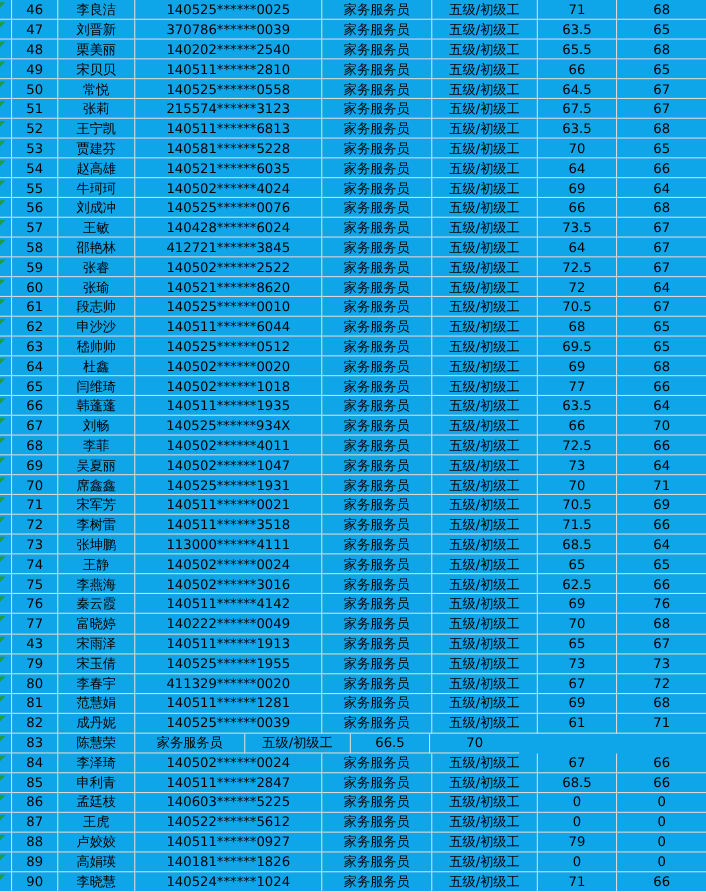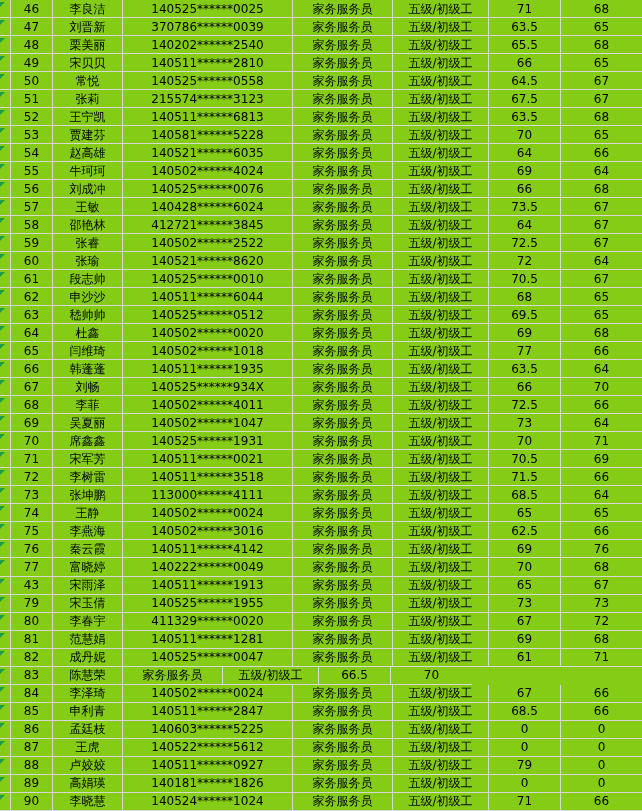--- a/index.html
+++ b/index.html
@@ -5,21 +5,21 @@
   html, body {
     margin: 0;
     padding: 0;
     background: #ffffff;
   }
   #sheet {
     position: relative;
     width: 642px;
     height: 811px;
     overflow: hidden;
-    background: #84cc16;
+    background: #0ea5e9;
     font-family: "DejaVu Sans", "Liberation Sans", sans-serif;
     font-size: 12px;
     color: #000000;
     cursor: cell;
   }
   .row {
     display: flex;
     width: 642px;
     height: 18.0222px;
     box-sizing: border-box;
@@ -526,21 +526,21 @@
     <div class="cell c-s1">69</div>
     <div class="cell c-s2">68</div>
   </div>
 
   <div class="row">
     <div class="cell c-ind">
       <span class="tri"></span>
     </div>
     <div class="cell c-seq">82</div>
     <div class="cell c-name">成丹妮</div>
-    <div class="cell c-id">140525******0047</div>
+    <div class="cell c-id">140525******0039</div>
     <div class="cell c-job">家务服务员</div>
     <div class="cell c-level">五级/初级工</div>
     <div class="cell c-s1">61</div>
     <div class="cell c-s2">71</div>
   </div>
 
   <div class="row">
     <div class="cell c-ind">
       <span class="tri"></span>
     </div>

